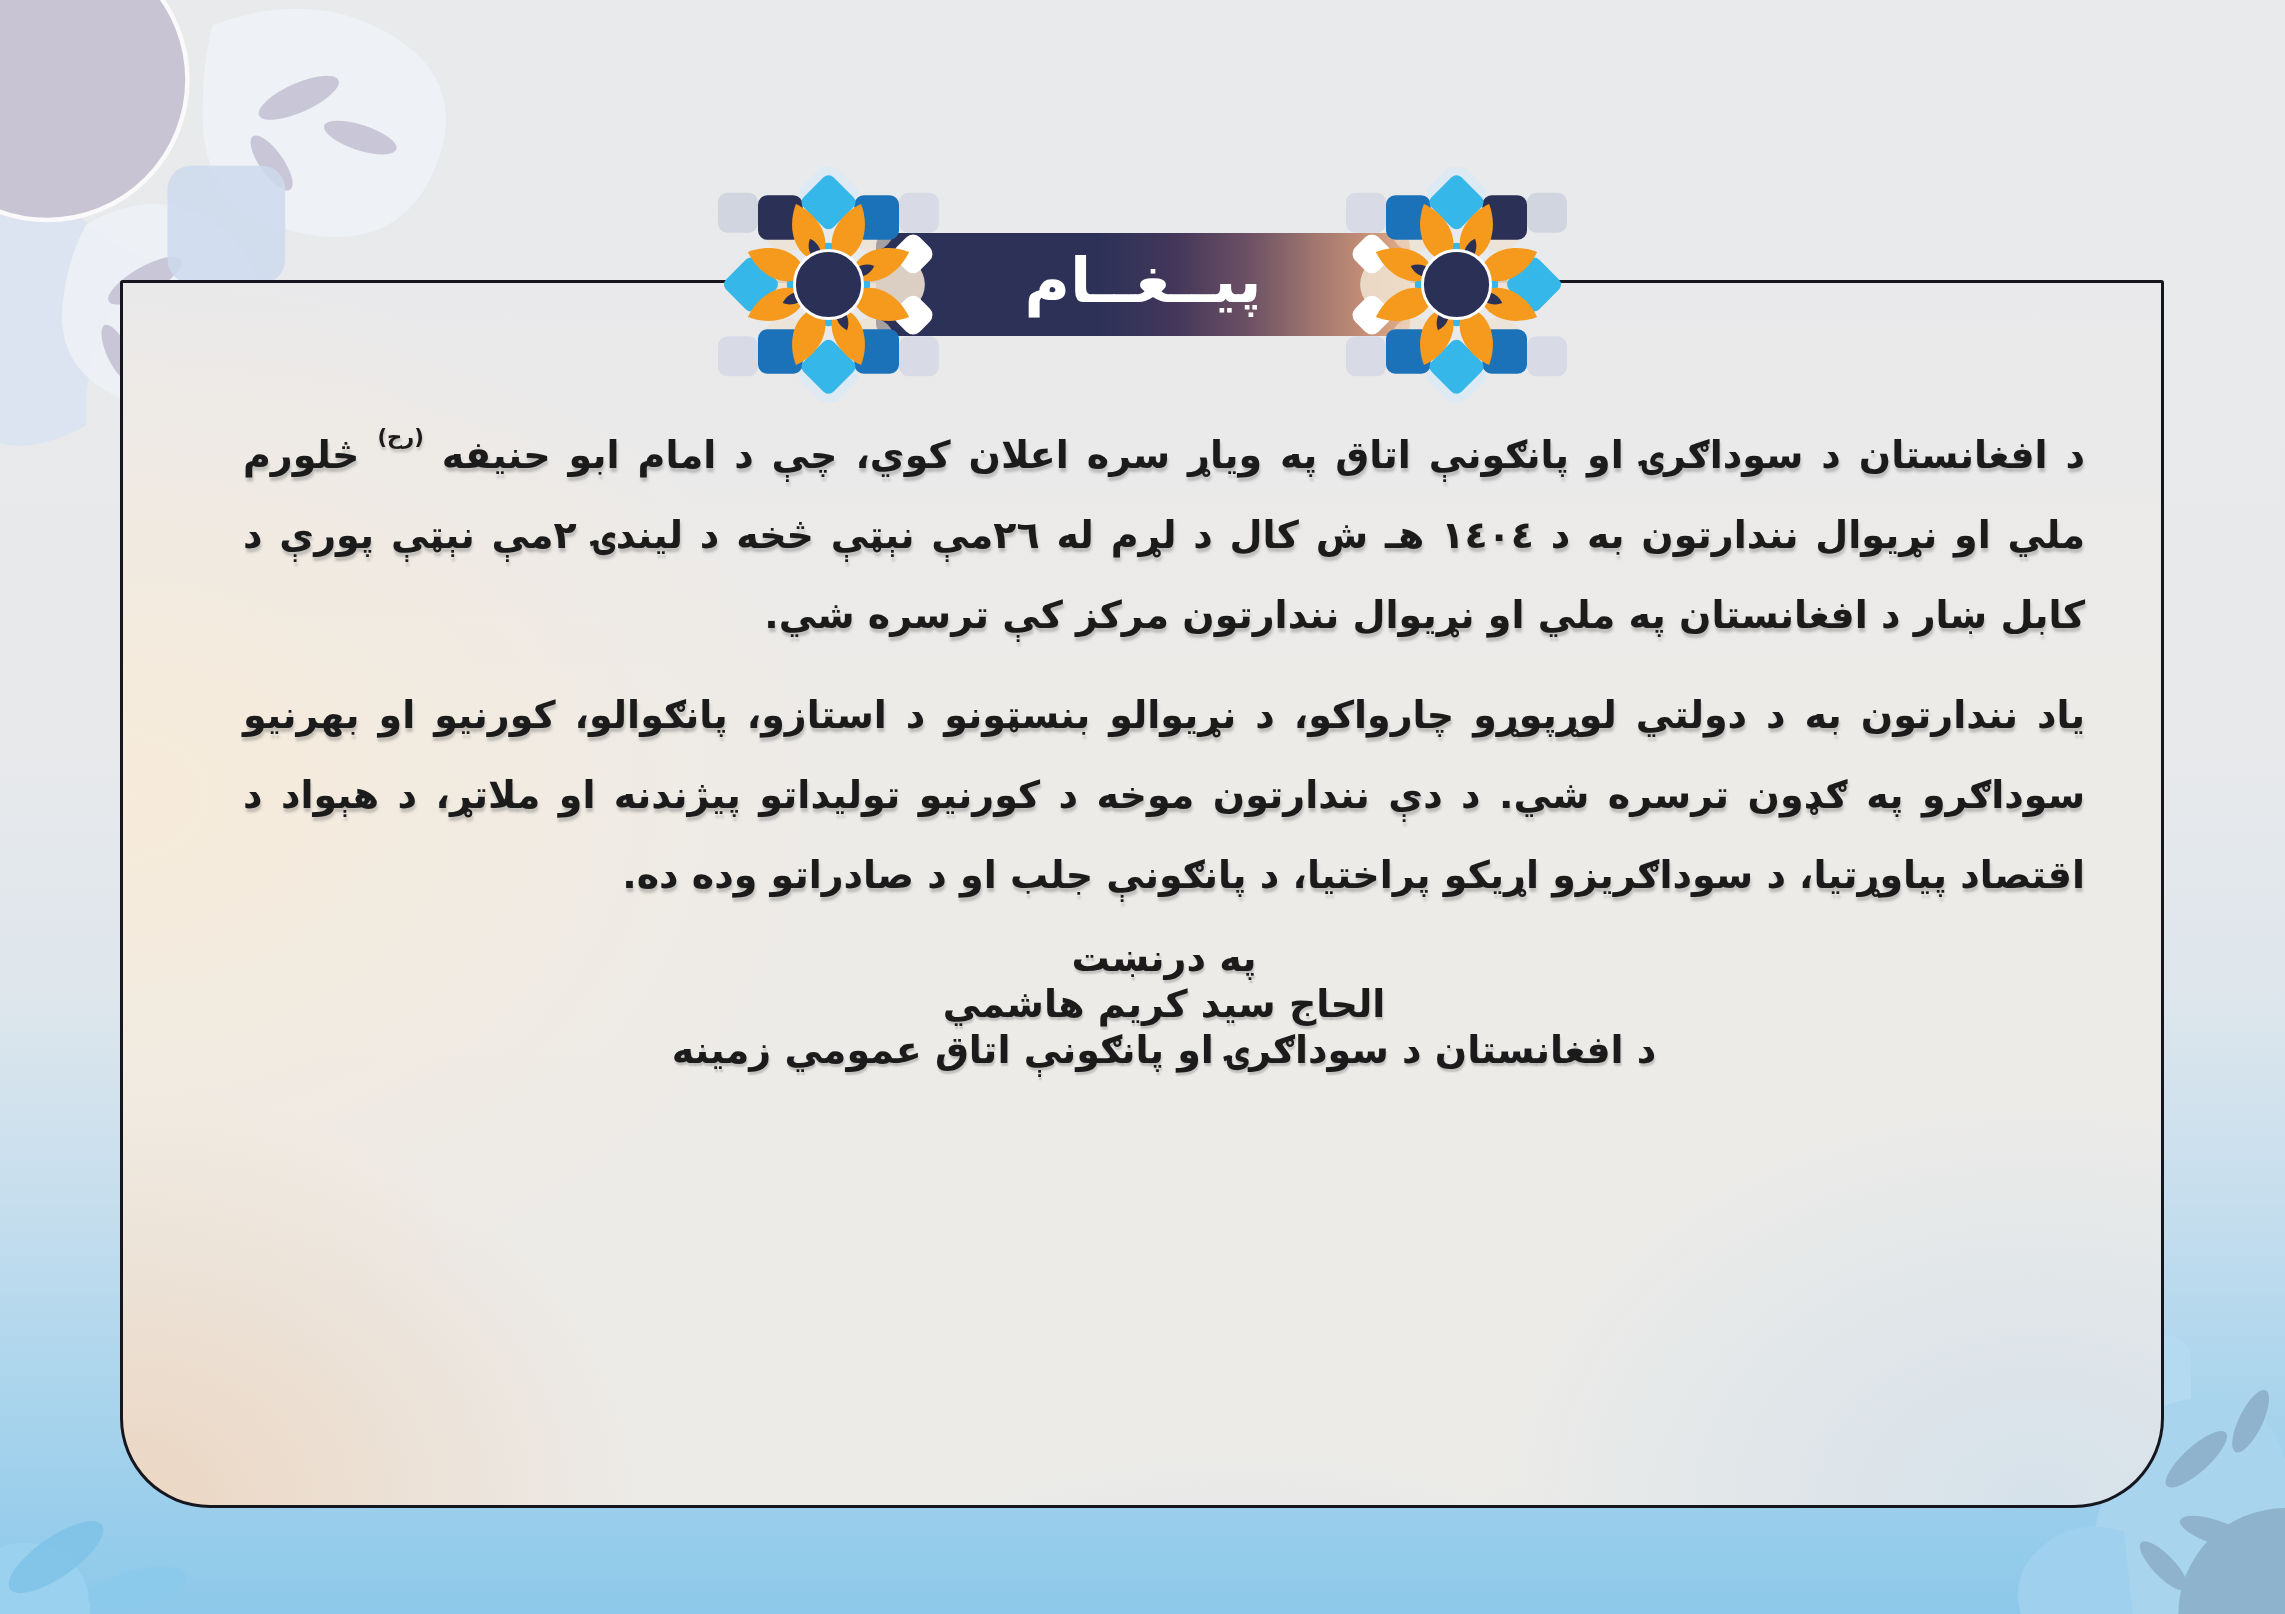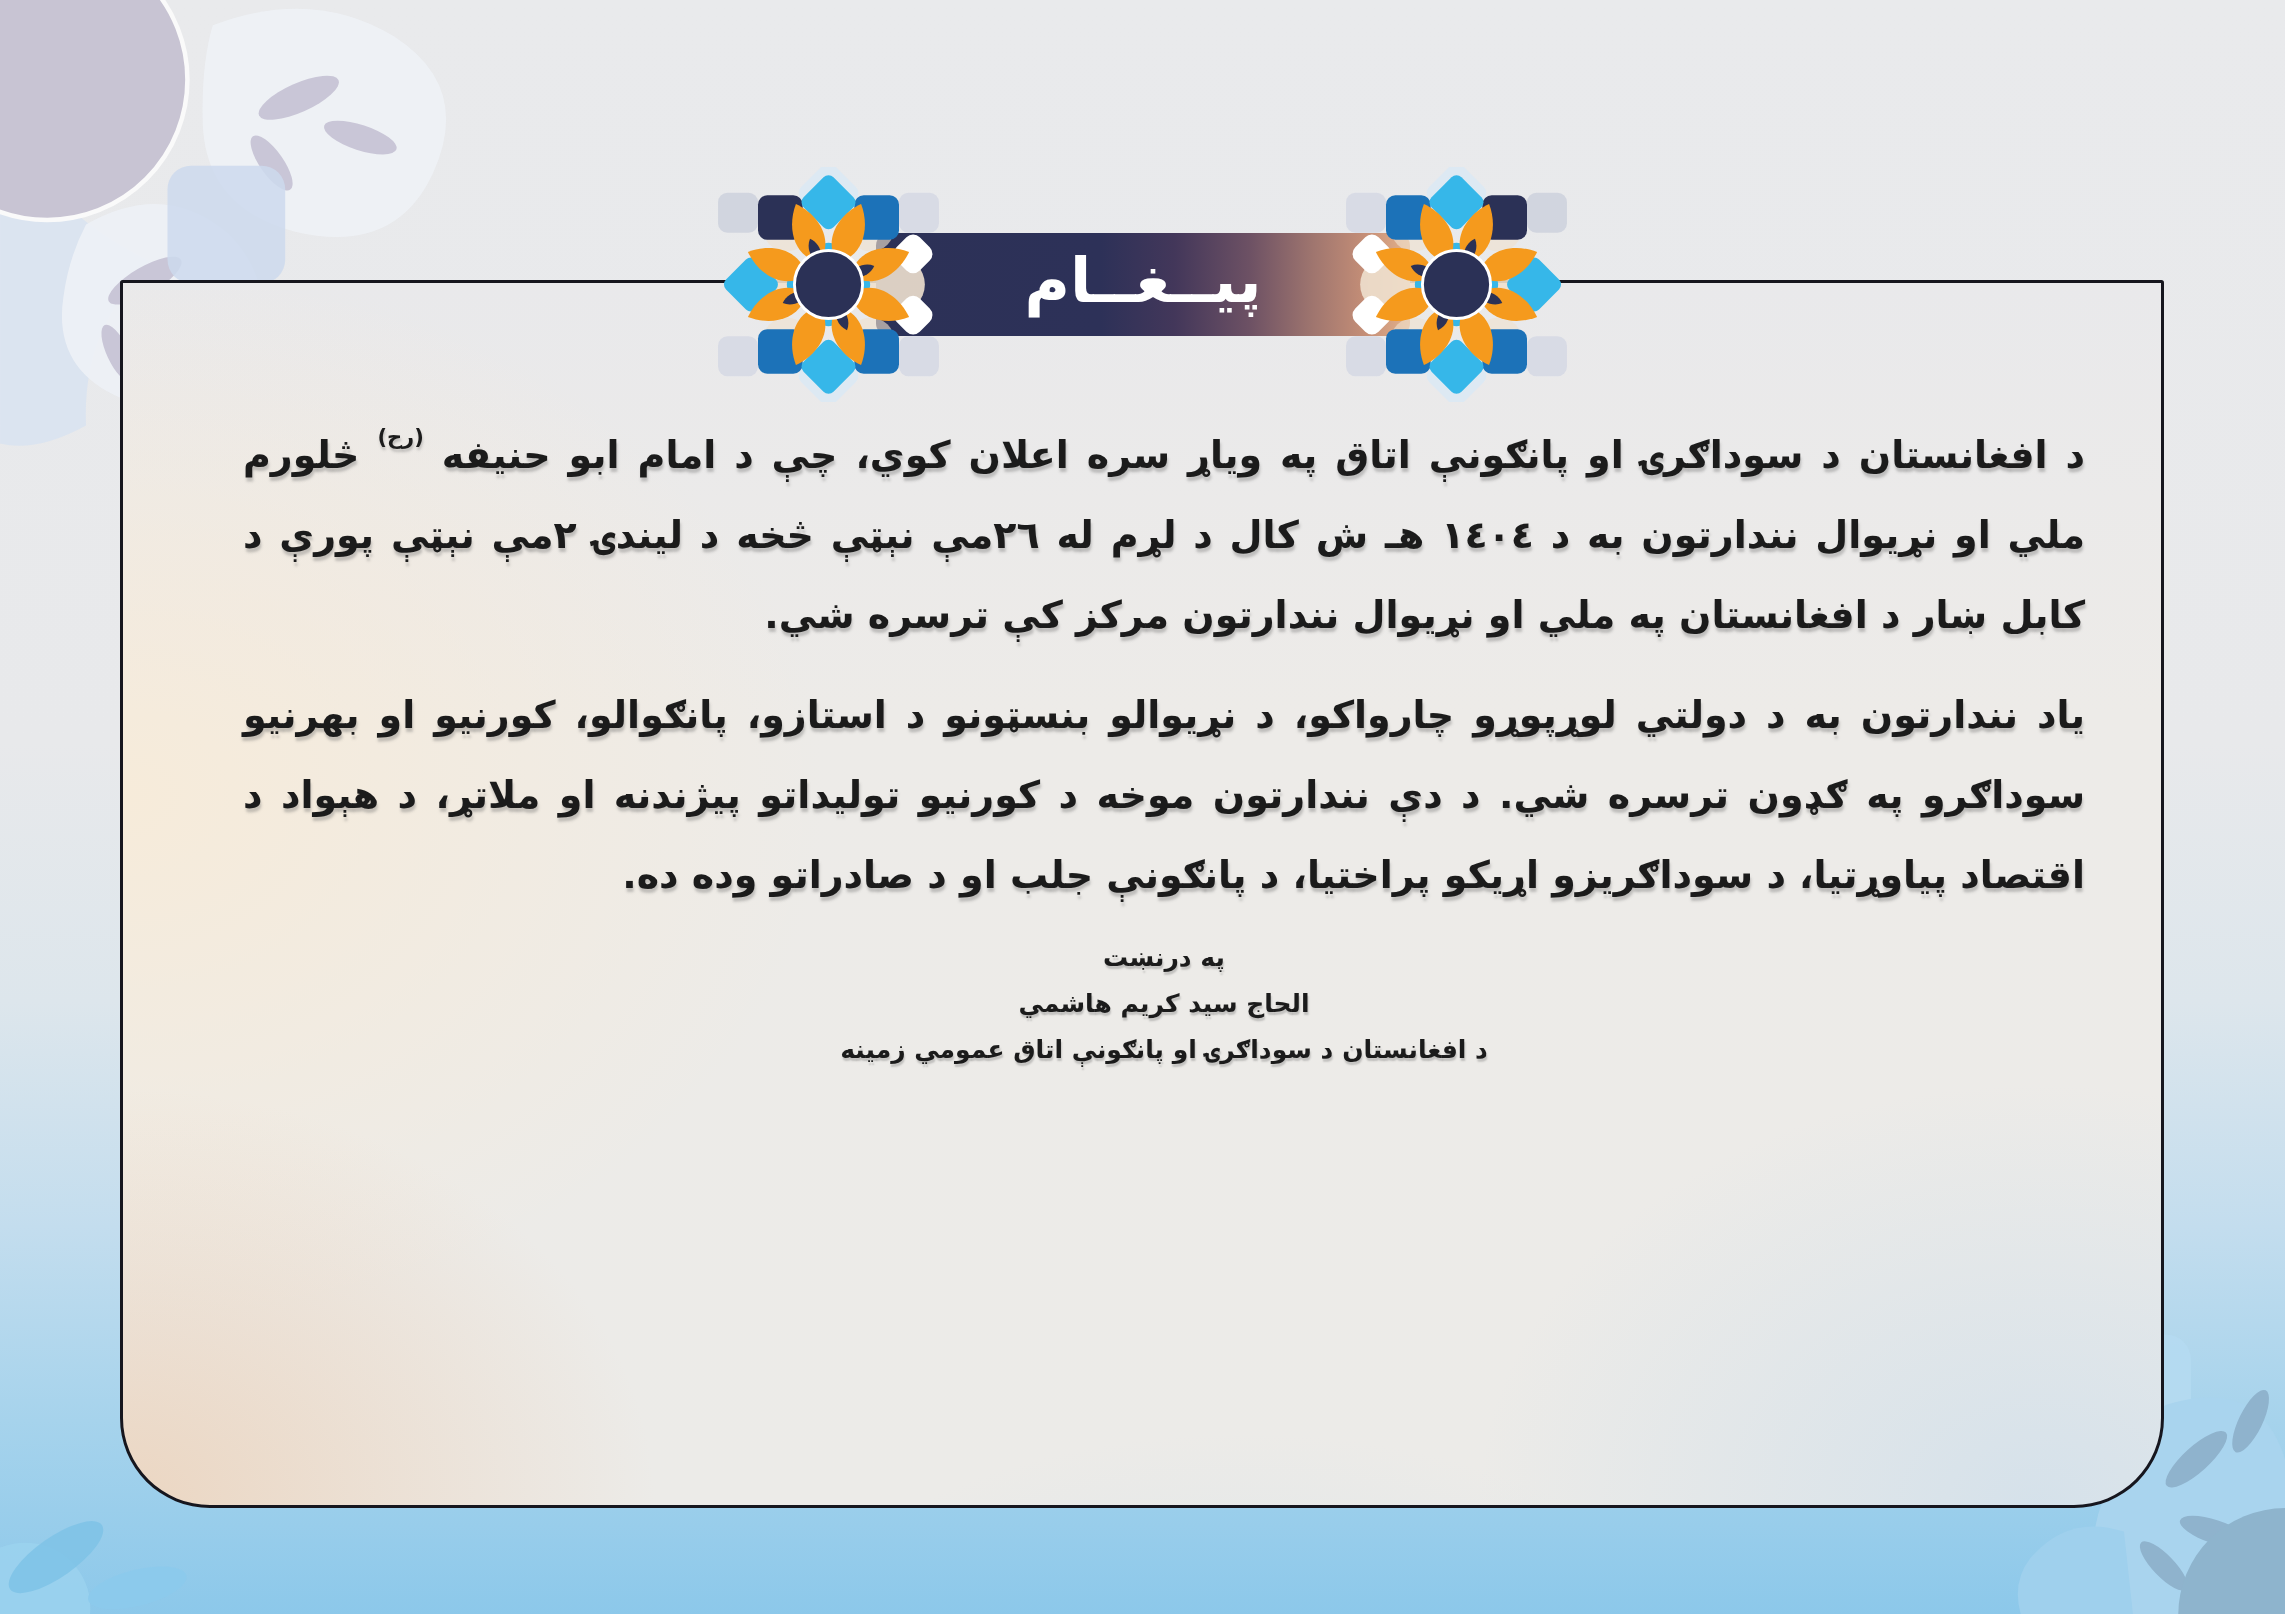--- a/index.html
+++ b/index.html
@@ -61,21 +61,21 @@
   }
   .signature {
     margin-top: 5.4px;
     text-align: center;
     direction: rtl;
     color: #1b1b1b;
     font-weight: bold;
     text-shadow: 0.9px 2.7px 1.8px rgba(104,104,104,0.32);
   }
   .signature .sig-line {
-    font-size: 25px;
+    font-size: 38px;
     line-height: 46px;
   }
 
   
   .banner {
     position: absolute;
     left: 876px; top: 233px;
     width: 534px; height: 103px;
     border-radius: 12.7px;
     background: linear-gradient(90deg,

